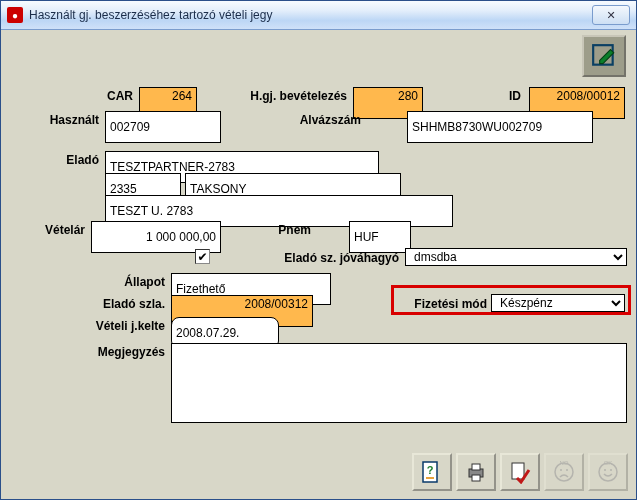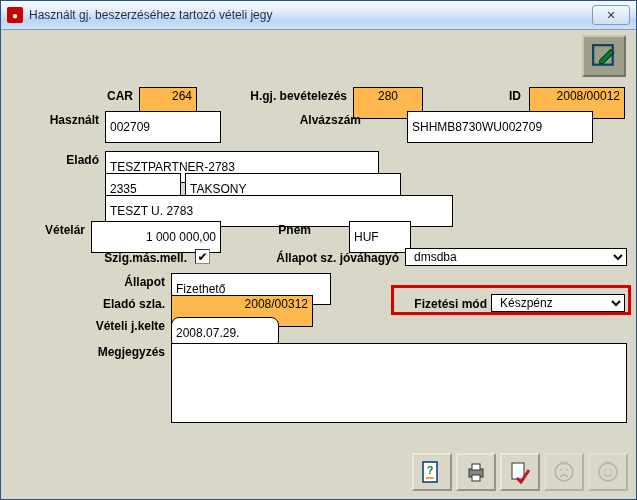--- a/index.html
+++ b/index.html
@@ -188,21 +188,21 @@
       <svg viewBox="0 0 24 24">
         <rect x="2" y="2" width="18" height="18" fill="none" stroke="#0a3f63" stroke-width="2"></rect>
         <path d="M8 16 L18 6 L21 9 L11 19 L8 19 Z" fill="#0a7f2a" stroke="#054016" stroke-width="1"></path>
       </svg>
     </div>
 
     <div class="label" style="left:0; top:58px; width:128px;">CAR</div>
     <div class="field orange right readonly" style="left:134px; top:56px; width:58px;">264</div>
 
     <div class="label" style="left:230px; top:58px; width:112px;">H.gj. bevételezés</div>
-    <div class="field orange right readonly" style="left:348px; top:56px; width:70px;text-align:center;">280</div>
+    <div class="field orange right readonly" style="left:348px; top:56px; width:70px;">280</div>
 
     <div class="label" style="left:472px; top:58px; width:44px;">ID</div>
     <div class="field orange right readonly" style="left:524px; top:56px; width:96px;">2008/00012</div>
 
     <div class="label" style="left:0; top:82px; width:94px;">Használt</div>
     <input class="field" style="left: 100px; top: 80px; width: 116px;" value="002709">
 
     <div class="label" style="left:278px; top:82px; width:78px;">Alvázszám</div>
     <input class="field" style="left: 362px; top: 80px; width: 186px; margin-left: 40px;" value="SHHMB8730WU002709">
 
@@ -213,26 +213,25 @@
     <input class="field" style="left: 180px; top: 142px; width: 216px;" value="TAKSONY">
 
     <input class="field" style="left: 100px; top: 164px; width: 348px;" value="TESZT U. 2783">
 
     <div class="label" style="left:0; top:192px; width:80px;">Vételár</div>
     <input class="field right" style="left: 86px; top: 190px; width: 130px;" value="1 000 000,00">
 
     <div class="label" style="left:256px; top:192px; width:50px;">Pnem</div>
     <input class="field" style="left: 312px; top: 190px; width: 62px; margin-left: 32px;" value="HUF">
 
-    <div class="label" style="left:72px; top:220px; width:110px;">Szig.más.mell.</div>
     <div class="checkbox-box" style="left:190px; top:218px;">
       <span>✔</span>
     </div>
 
-    <div class="label" style="left:234px; top:220px; width:160px;">Állapot sz. jóváhagyó</div>
+    <div class="label" style="left:234px; top:220px; width:160px;">Eladó sz. jóváhagyó</div>
     <select class="select" style="left:400px; top:217px; width:222px;">
       <option>dmsdba</option>
     </select>
 
     <div class="label" style="left:90px; top:244px; width:70px;">Állapot</div>
     <input class="field readonly" style="left: 166px; top: 242px; width: 160px;" readonly="" value="Fizethető">
 
     <div class="highlight-frame" style="left:386px; top:254px; width:240px; height:30px;"></div>
 
     <div class="label" style="left:60px; top:266px; width:100px;">Eladó szla.</div>

